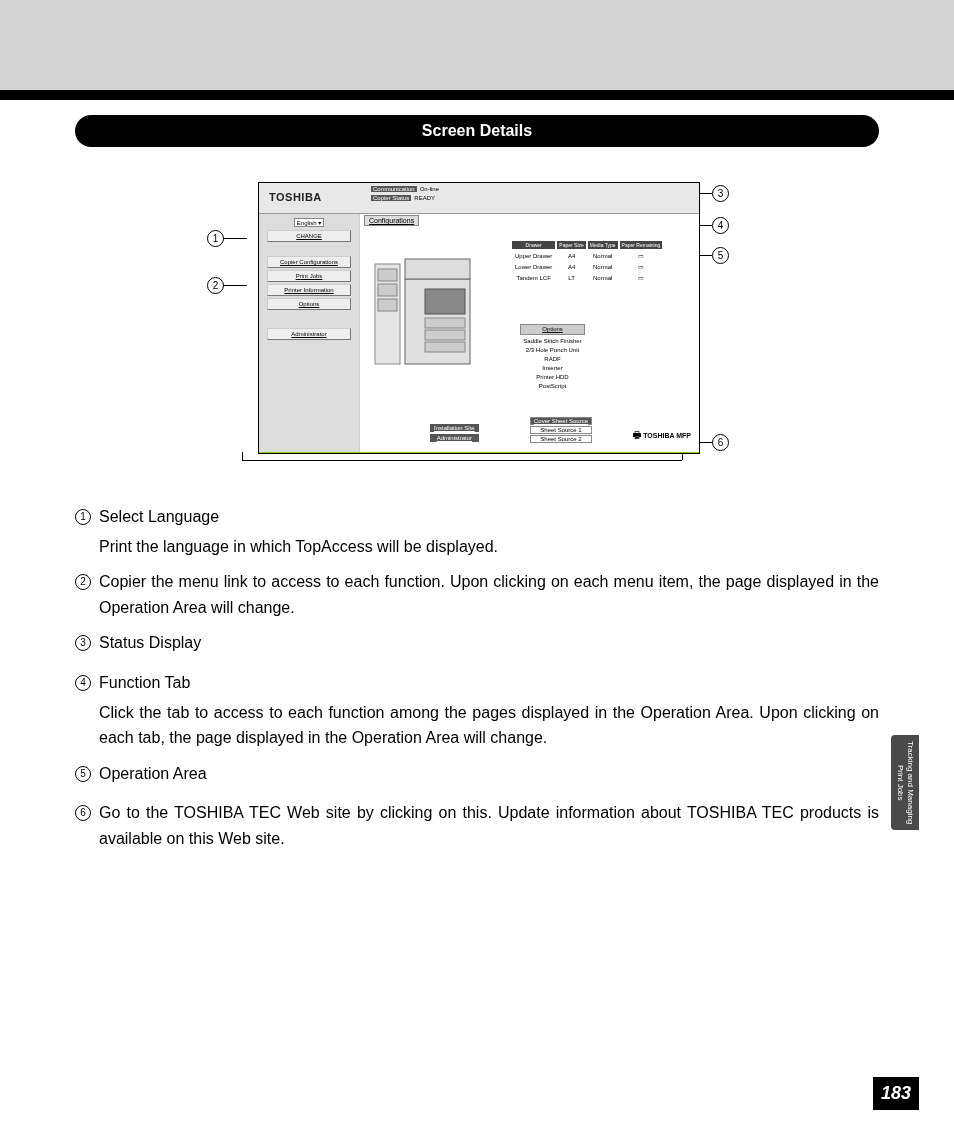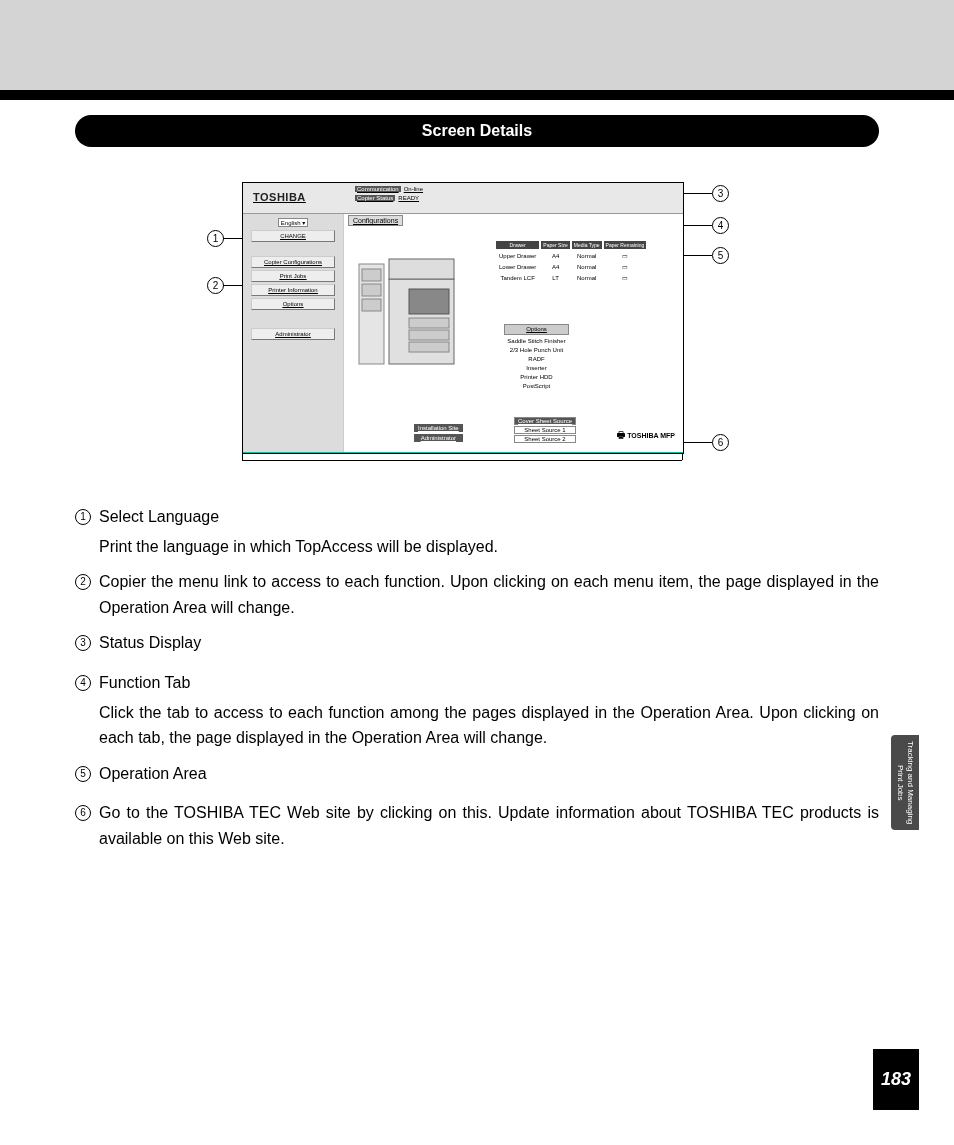--- a/index.html
+++ b/index.html
@@ -35,27 +35,26 @@
     padding: 7px 0;
     margin: 0 auto 35px auto;
   }
   .diagram-wrap {
     position: relative;
     width: 540px;
     margin: 0 auto 50px auto;
   }
   .screenshot {
     border: 1px solid #000;
-    background: #14b8a6;
+    background: #84cc16;
     width: 440px;
     height: 270px;
-    margin-left: 35px;
+    margin-left: 51px;
     position: relative;
     font-size: 7px;
-    text-decoration: underline;
   }
   .ss-top {
     display: flex;
     height: 30px;
     border-bottom: 1px solid #999;
     background: #e8e8e8;
   }
   .ss-logo {
     width: 100px;
     font-weight: bold;
@@ -150,21 +149,21 @@
     text-align: center;
     display:flex; align-items:center; justify-content:center;
     line-height: 10px;
     border-radius: 4px 0 0 4px;
   }
   .page-num-box {
     position: absolute; right: 35px; bottom: 35px;
     background: #000; color: #fff;
     font-weight: bold; font-style: italic;
     font-size: 18px;
-    padding: 20px 8px;
+    padding: 6px 8px;
   }
 </style>
 </head>
 <body>
 
 <div class="top-gray"></div>
 <div class="black-bar"></div>
 
 <div class="content">
   <div class="title-pill">Screen Details</div>

